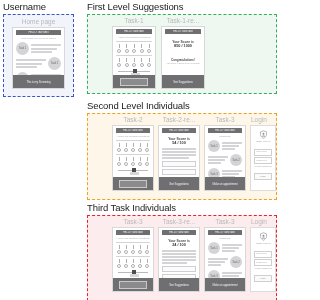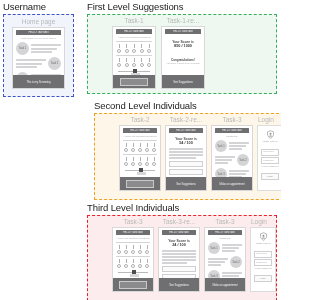--- a/index.html
+++ b/index.html
@@ -35,21 +35,21 @@
 
   
   #first-section{left:87px;top:1px;}
   #first-panel{
     left:0;top:0;width:190px;height:80px;
     border:1.6px dashed #33b15a;
     background:#eef8f1;
   }
 
   
-  #second-section{left:94px;top:100px;}
+  #second-section{left:87px;top:100px;}
   #second-panel{
     left:0;top:0;width:190px;height:87px;
     border:1.6px dashed #f2a01e;
     background:#fdf6e9;
   }
 
   
   #third-section{left:87px;top:202px;}
   #third-panel{
     left:0;top:0;width:190px;height:86px;
@@ -483,21 +483,21 @@
           <div class="login-btn">
             <div class="lb">Login</div>
           </div>
         </div>
       </div>
 
     </div>
   </div>
 
   <div class="section" id="third-section">
-    <div class="sec-title">Third Level Individuals</div>
+    <div class="sec-title">Third Task Individuals</div>
     <div class="panel" id="third-panel" style="top:13px;">
 
       <div class="screen-col" style="left:24px;top:2px;width:42px;">
         <div class="screen-label">Task-3</div>
         <div class="phone" style="width:42px;height:65px;">
           <div class="phone-top">
             <div class="tt">HELLO! I AM NAVI</div>
           </div>
           <div class="phone-body">
             <div class="txt-small">Answer the following questions</div>

